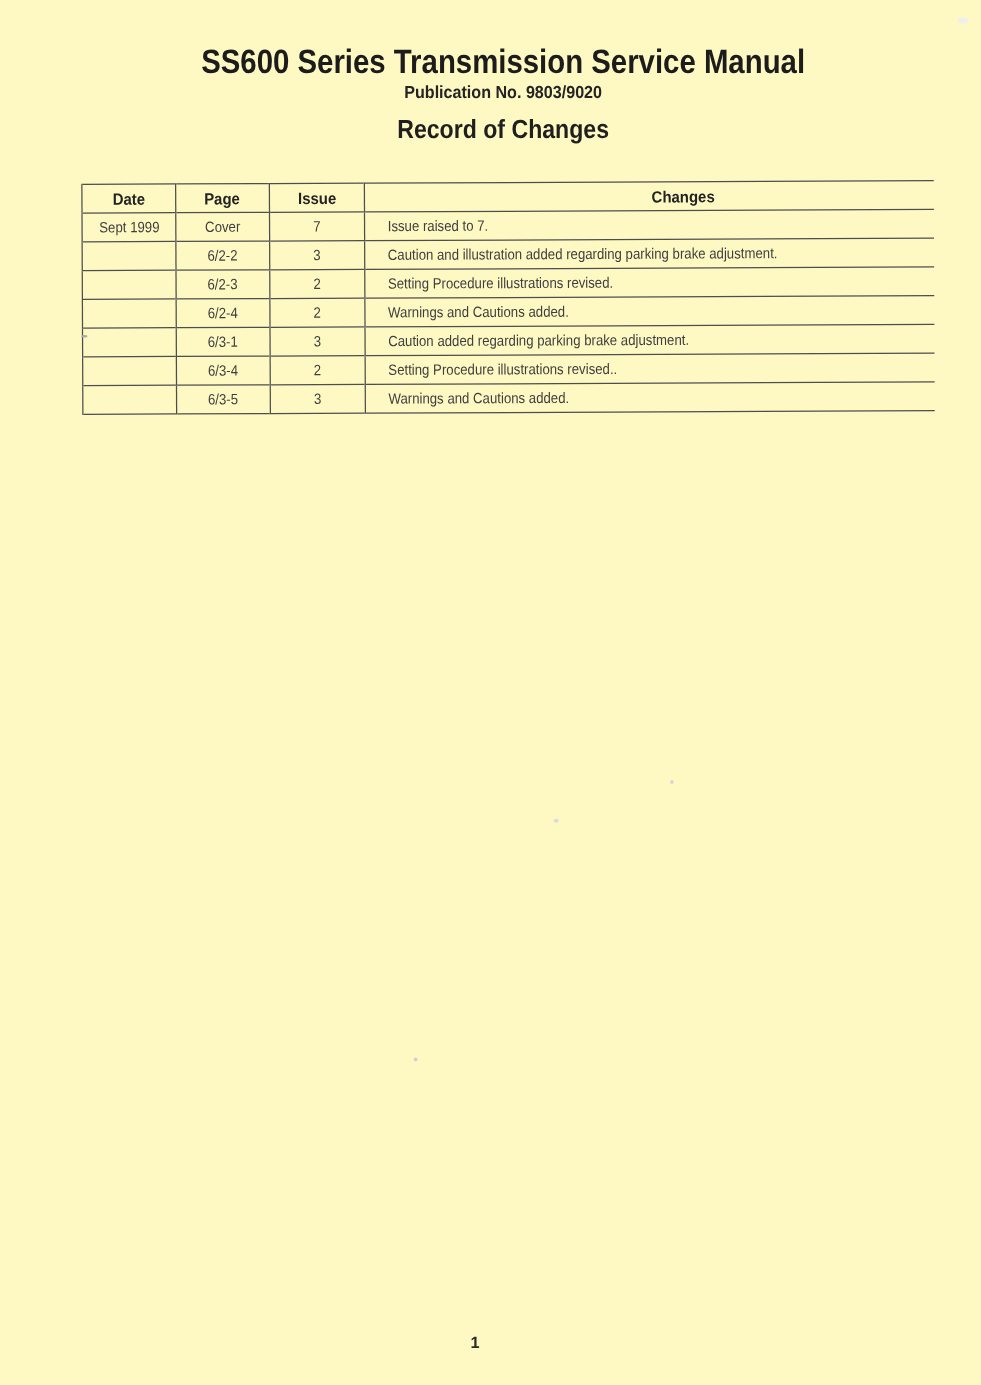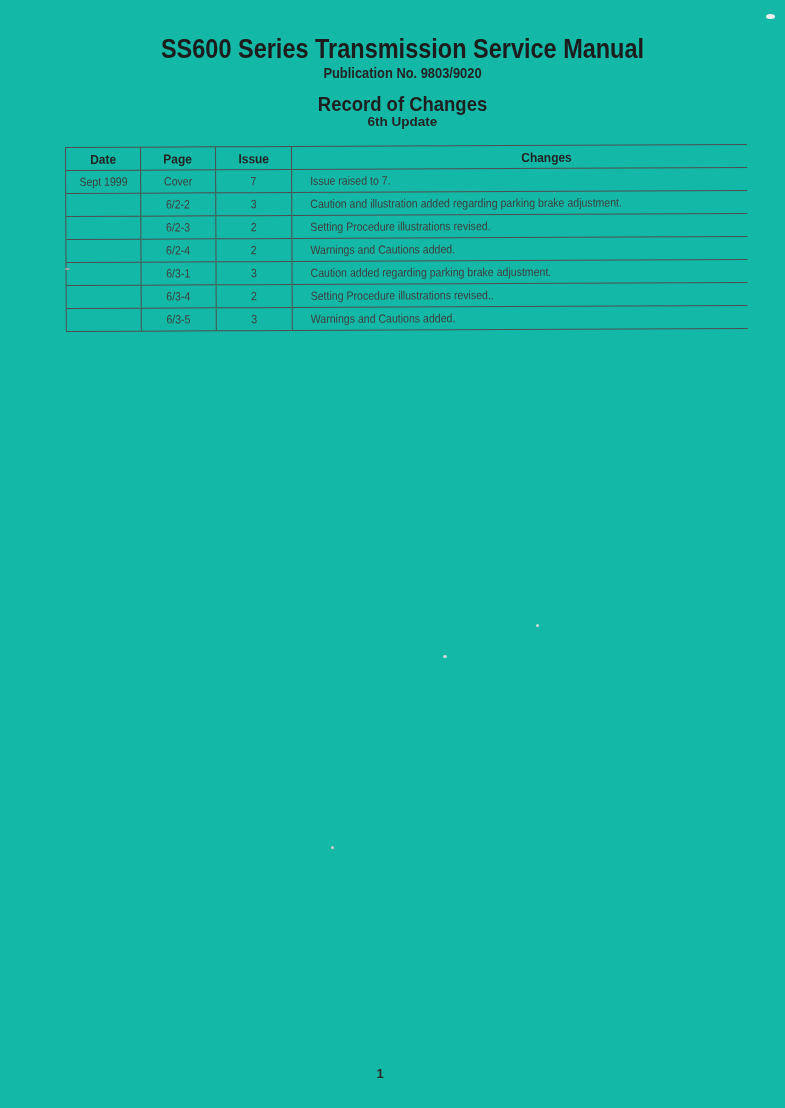--- a/index.html
+++ b/index.html
@@ -2,21 +2,21 @@
 <html><head>
 <meta charset="utf-8">
 <style>
   html, body { margin: 0; padding: 0; }
   body { background: #ffffff; }
 
   .page {
     position: relative;
     width: 785px;
     height: 1108px;
-    background: #14b8a6;
+    background: #fef9c3;
     overflow: hidden;
     font-family: "Liberation Sans", "DejaVu Sans", sans-serif;
     color: #222222;
   }
 
   
   .heading {
     position: absolute;
     left: 20px;
     width: 765px;
@@ -117,21 +117,20 @@
   .speck-5 { left: 766px; top: 14px;  width: 9px; height: 5px; background: #efefef; }
 </style>
 </head>
 <body>
 
 <div class="page">
 
   <div class="heading doc-title">SS600 Series Transmission Service Manual</div>
   <div class="heading pub-no">Publication No. 9803/9020</div>
   <div class="heading section-title">Record of Changes</div>
-  <div class="heading update-label">6th Update</div>
 
   <table class="changes-table">
     <colgroup>
       <col style="width:75px">
         <col style="width:75px">
         <col style="width:76px">
         <col style="width:455px">
     </colgroup>
     <thead>
       <tr>

